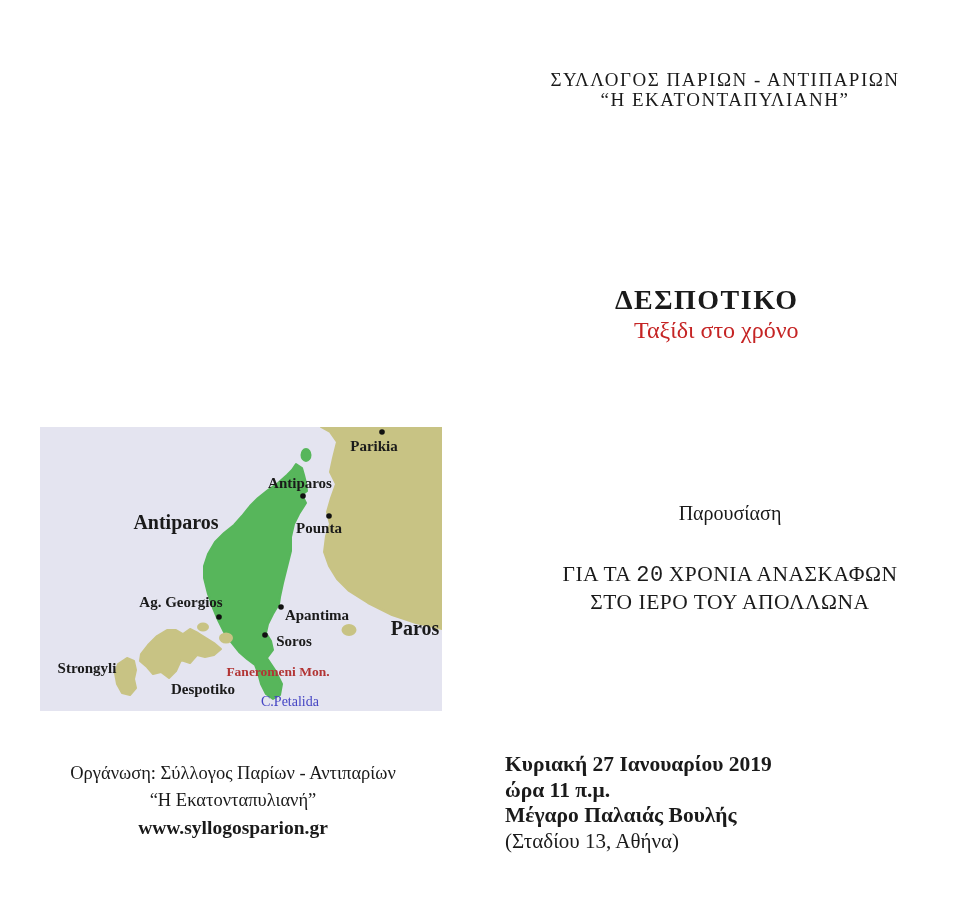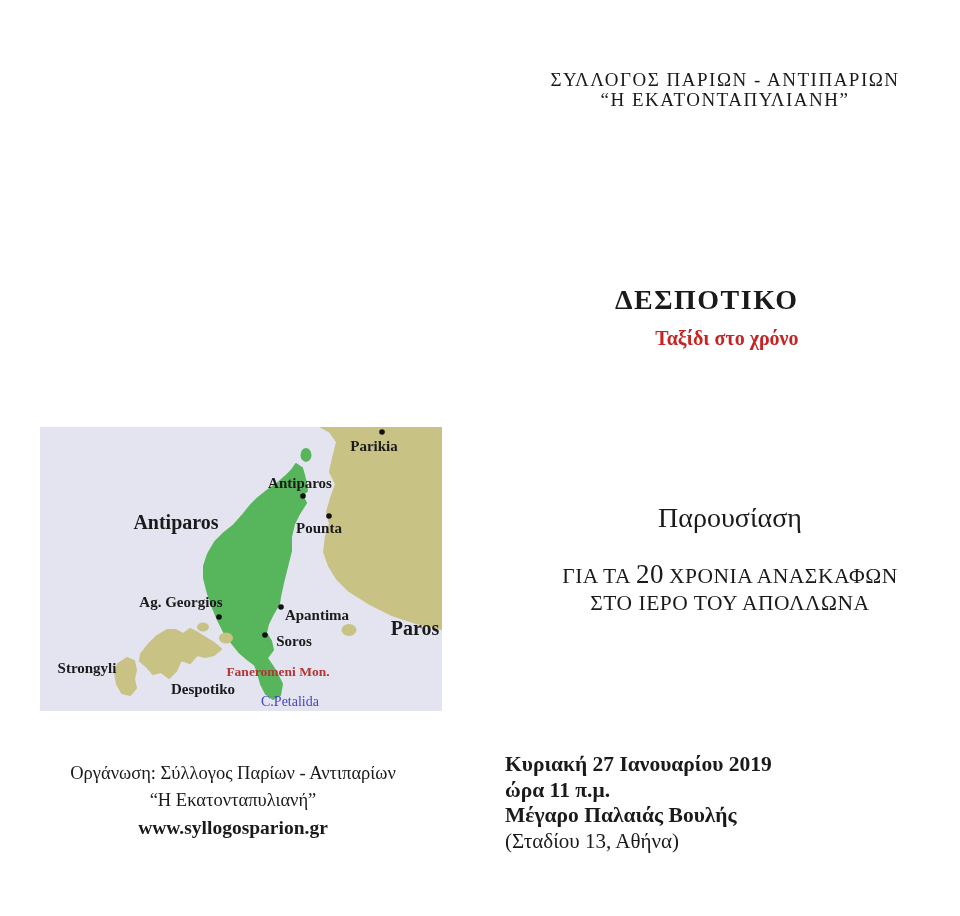--- a/index.html
+++ b/index.html
@@ -12,27 +12,27 @@
   *{margin:0;padding:0;box-sizing:border-box;}
   html,body{background:#fff;}
   body{font-family:"Liberation Serif","DejaVu Serif",serif;color:var(--ink);}
   .page{position:relative;width:960px;height:916px;background:#fff;overflow:hidden;}
 
   .org-header{position:absolute;left:490px;top:70px;width:470px;text-align:center;
     font-size:19px;letter-spacing:1.5px;line-height:20px;}
 
   .title-block{position:absolute;left:615px;top:285px;text-align:right;}
   .title-main{font-size:28px;font-weight:bold;letter-spacing:1.5px;line-height:30px;}
-  .title-sub{font-size:20px;font-weight:bold;color:var(--accent-red);line-height:26px;margin-top:10px;}
+  .title-sub{font-size:24px;font-weight:normal;color:var(--accent-red);line-height:26px;margin-top:2px;}
 
-  .presentation{position:absolute;left:500px;top:502px;width:460px;text-align:center;font-size:28px;}
+  .presentation{position:absolute;left:500px;top:502px;width:460px;text-align:center;font-size:20px;}
 
   .occasion{position:absolute;left:500px;top:561px;width:460px;text-align:center;
     font-size:21.5px;line-height:27px;letter-spacing:0.5px;}
-  .occasion .num{font-size:27px;margin:16px 5px;}
+  .occasion .num{font-size:22px;margin:16px 5px;font-family:Liberation Mono, monospace;}
 
   .map-wrap{position:absolute;left:40px;top:427px;width:402px;height:284px;}
   .map-wrap svg{display:block;width:402px;height:284px;}
   .sea{fill:var(--map-sea);}
   .green-island{fill:var(--map-green);stroke:var(--map-green);stroke-width:2;stroke-linejoin:round;}
   .tan-island{fill:var(--map-tan);stroke:var(--map-tan);stroke-width:2;stroke-linejoin:round;}
   .map-label{font-family:"Liberation Serif","DejaVu Serif",serif;}
 
   .organizer{position:absolute;left:30px;top:760px;width:406px;text-align:center;
     font-size:18.5px;line-height:27px;}

